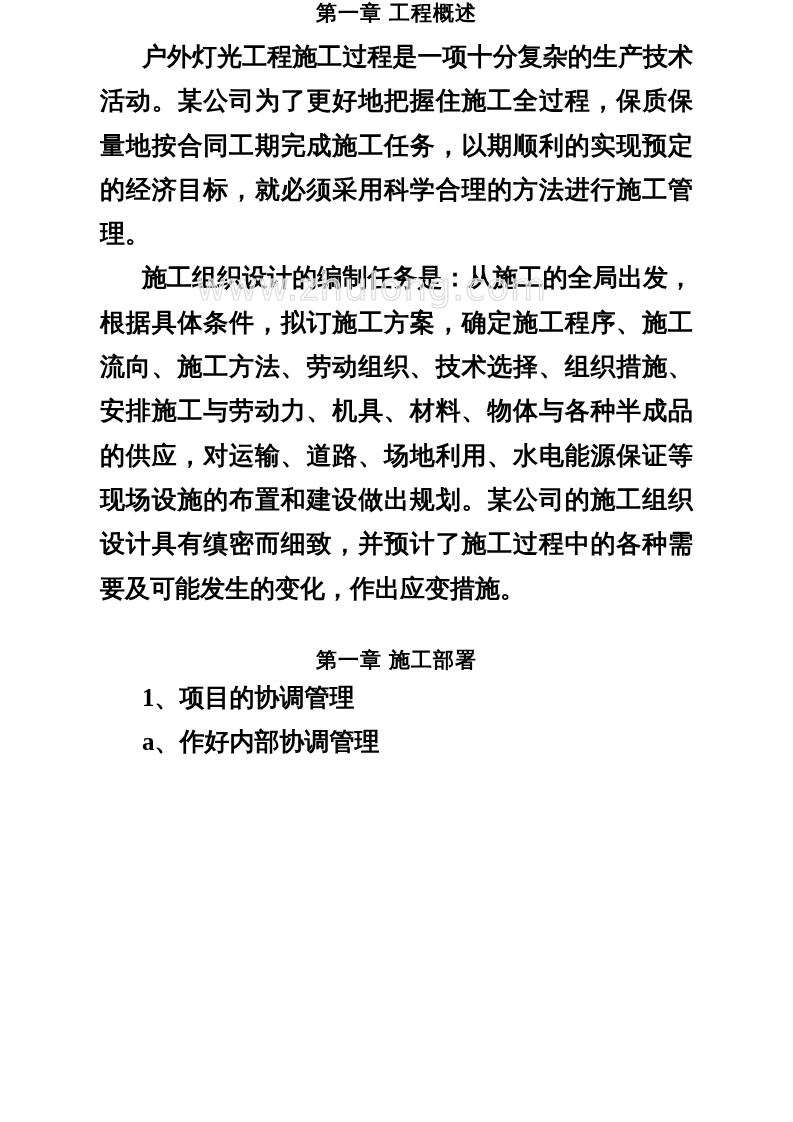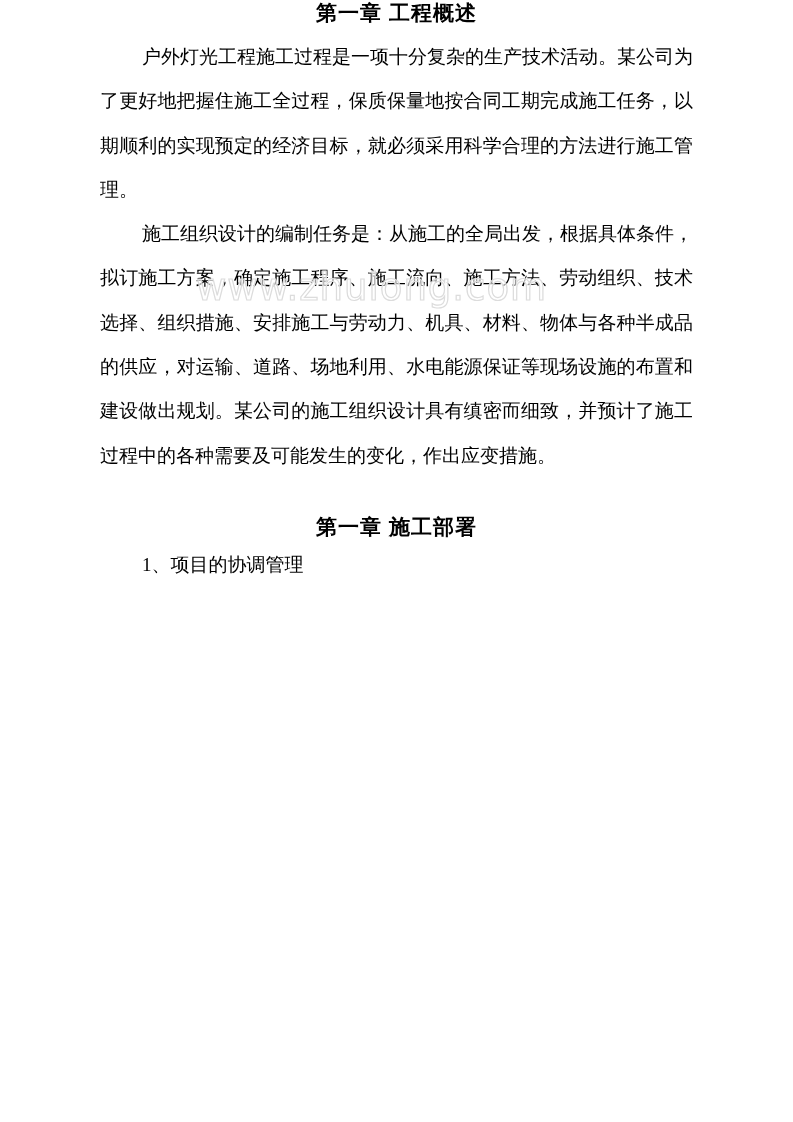--- a/index.html
+++ b/index.html
@@ -32,27 +32,28 @@
     letter-spacing: 1px;
   }
   .chapter.first {
     margin-bottom: 9px;
   }
   .chapter.second {
     margin-top: 36px;
     margin-bottom: 3px;
   }
   .body {
-    font-size: 19px;
+    font-size: 25px;
     line-height: 44.3px;
     margin: 0;
     text-align: justify;
     text-align-last: left;
     text-indent: 42px;
     word-break: break-all;
+    font-weight: bold;
   }
   .watermark {
     position: absolute;
     left: 196px;
     top: 266px;
     z-index: 2;
     font-family: "DejaVu Sans", "Liberation Sans", sans-serif;
     font-size: 37px;
     font-weight: 400;
     letter-spacing: 1px;
@@ -87,18 +88,19 @@
     <h1 class="chapter first">第一章 工程概述</h1>
 
     <p class="body">户外灯光工程施工过程是一项十分复杂的生产技术活动。某公司为了更好地把握住施工全过程，保质保量地按合同工期完成施工任务，以期顺利的实现预定的经济目标，就必须采用科学合理的方法进行施工管理。</p>
 
     <p class="body">施工组织设计的编制任务是：从施工的全局出发，根据具体条件，拟订施工方案，确定施工程序、施工流向、施工方法、劳动组织、技术选择、组织措施、安排施工与劳动力、机具、材料、物体与各种半成品的供应，对运输、道路、场地利用、水电能源保证等现场设施的布置和建设做出规划。某公司的施工组织设计具有缜密而细致，并预计了施工过程中的各种需要及可能发生的变化，作出应变措施。</p>
 
     <h1 class="chapter second">第一章 施工部署</h1>
 
     <p class="body">1、项目的协调管理</p>
 
+    <p class="body">a、作好内部协调管理</p>
 
 
   </div>
 
 
 </div>
 
 </body></html>

